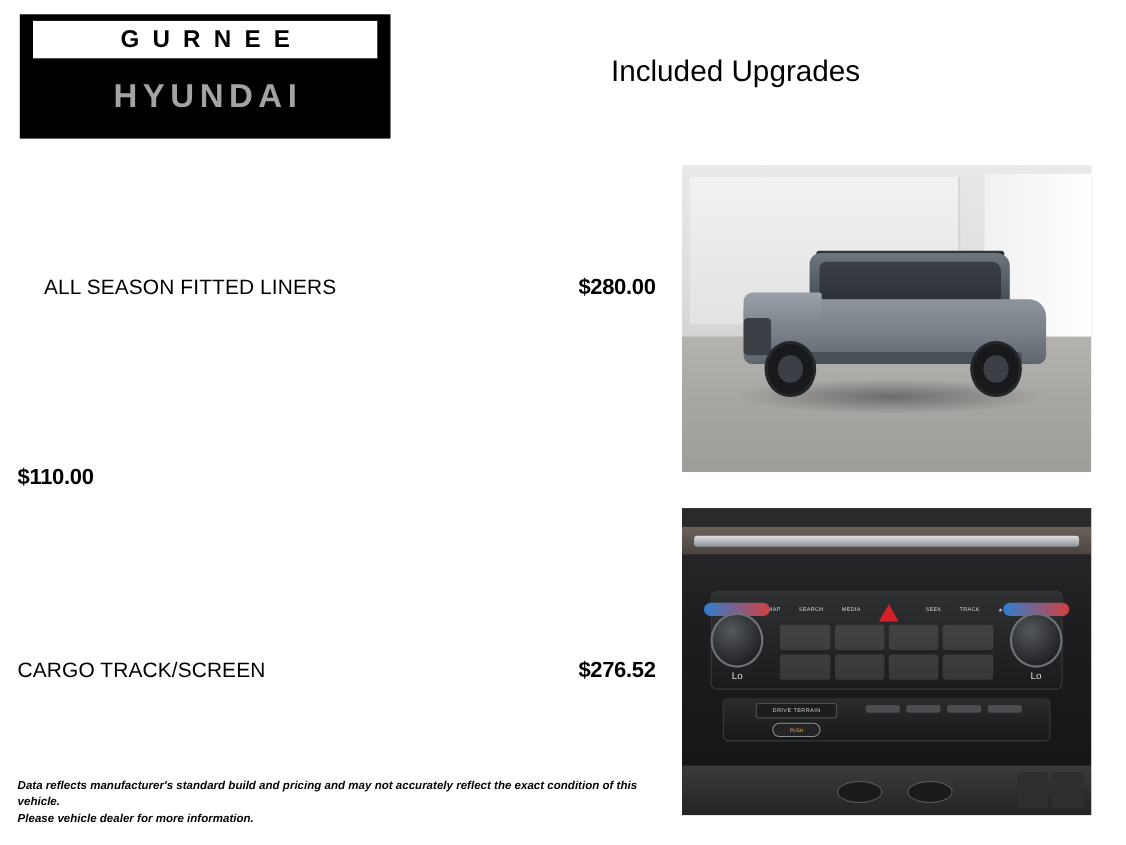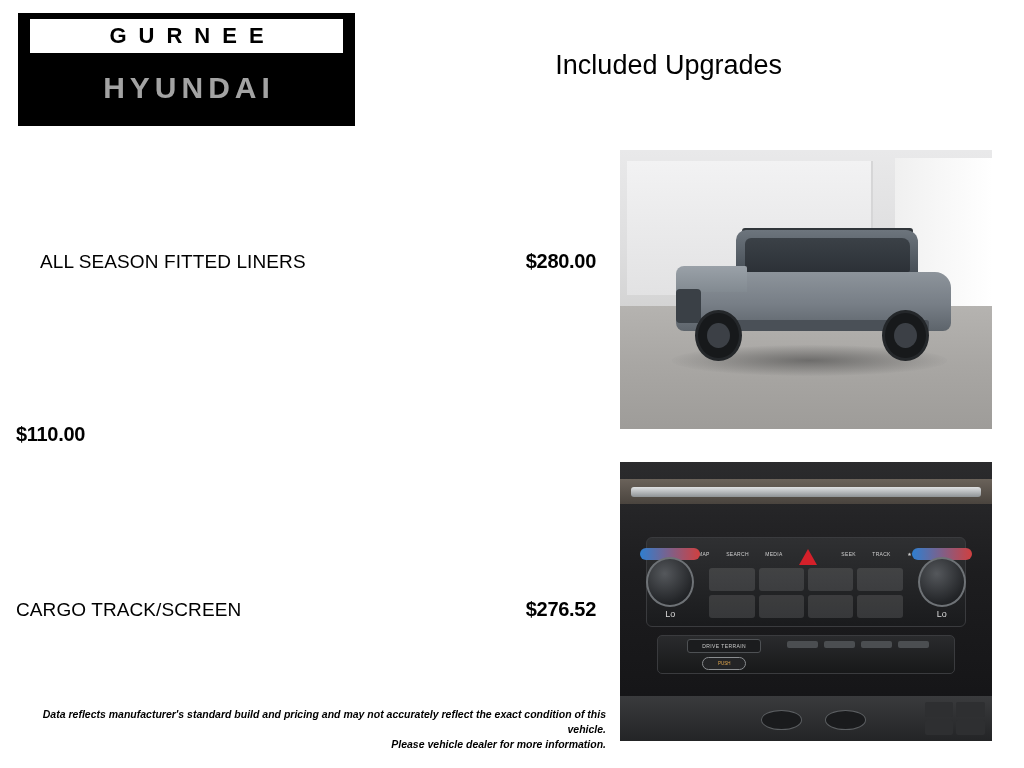--- a/index.html
+++ b/index.html
@@ -117,21 +117,20 @@
   .disclaimer {
     position: absolute;
     left: 16px;
     top: 707px;
     width: 590px;
     font-size: 10.5px;
     font-style: italic;
     color: #000000;
     line-height: 1.45;
     font-weight: bold;
-    text-align: right;
   }
 
   
   .photo {
     position: absolute;
     overflow: hidden;
   }
   .photo-exterior {
     left: 620px;
     top: 150px;

